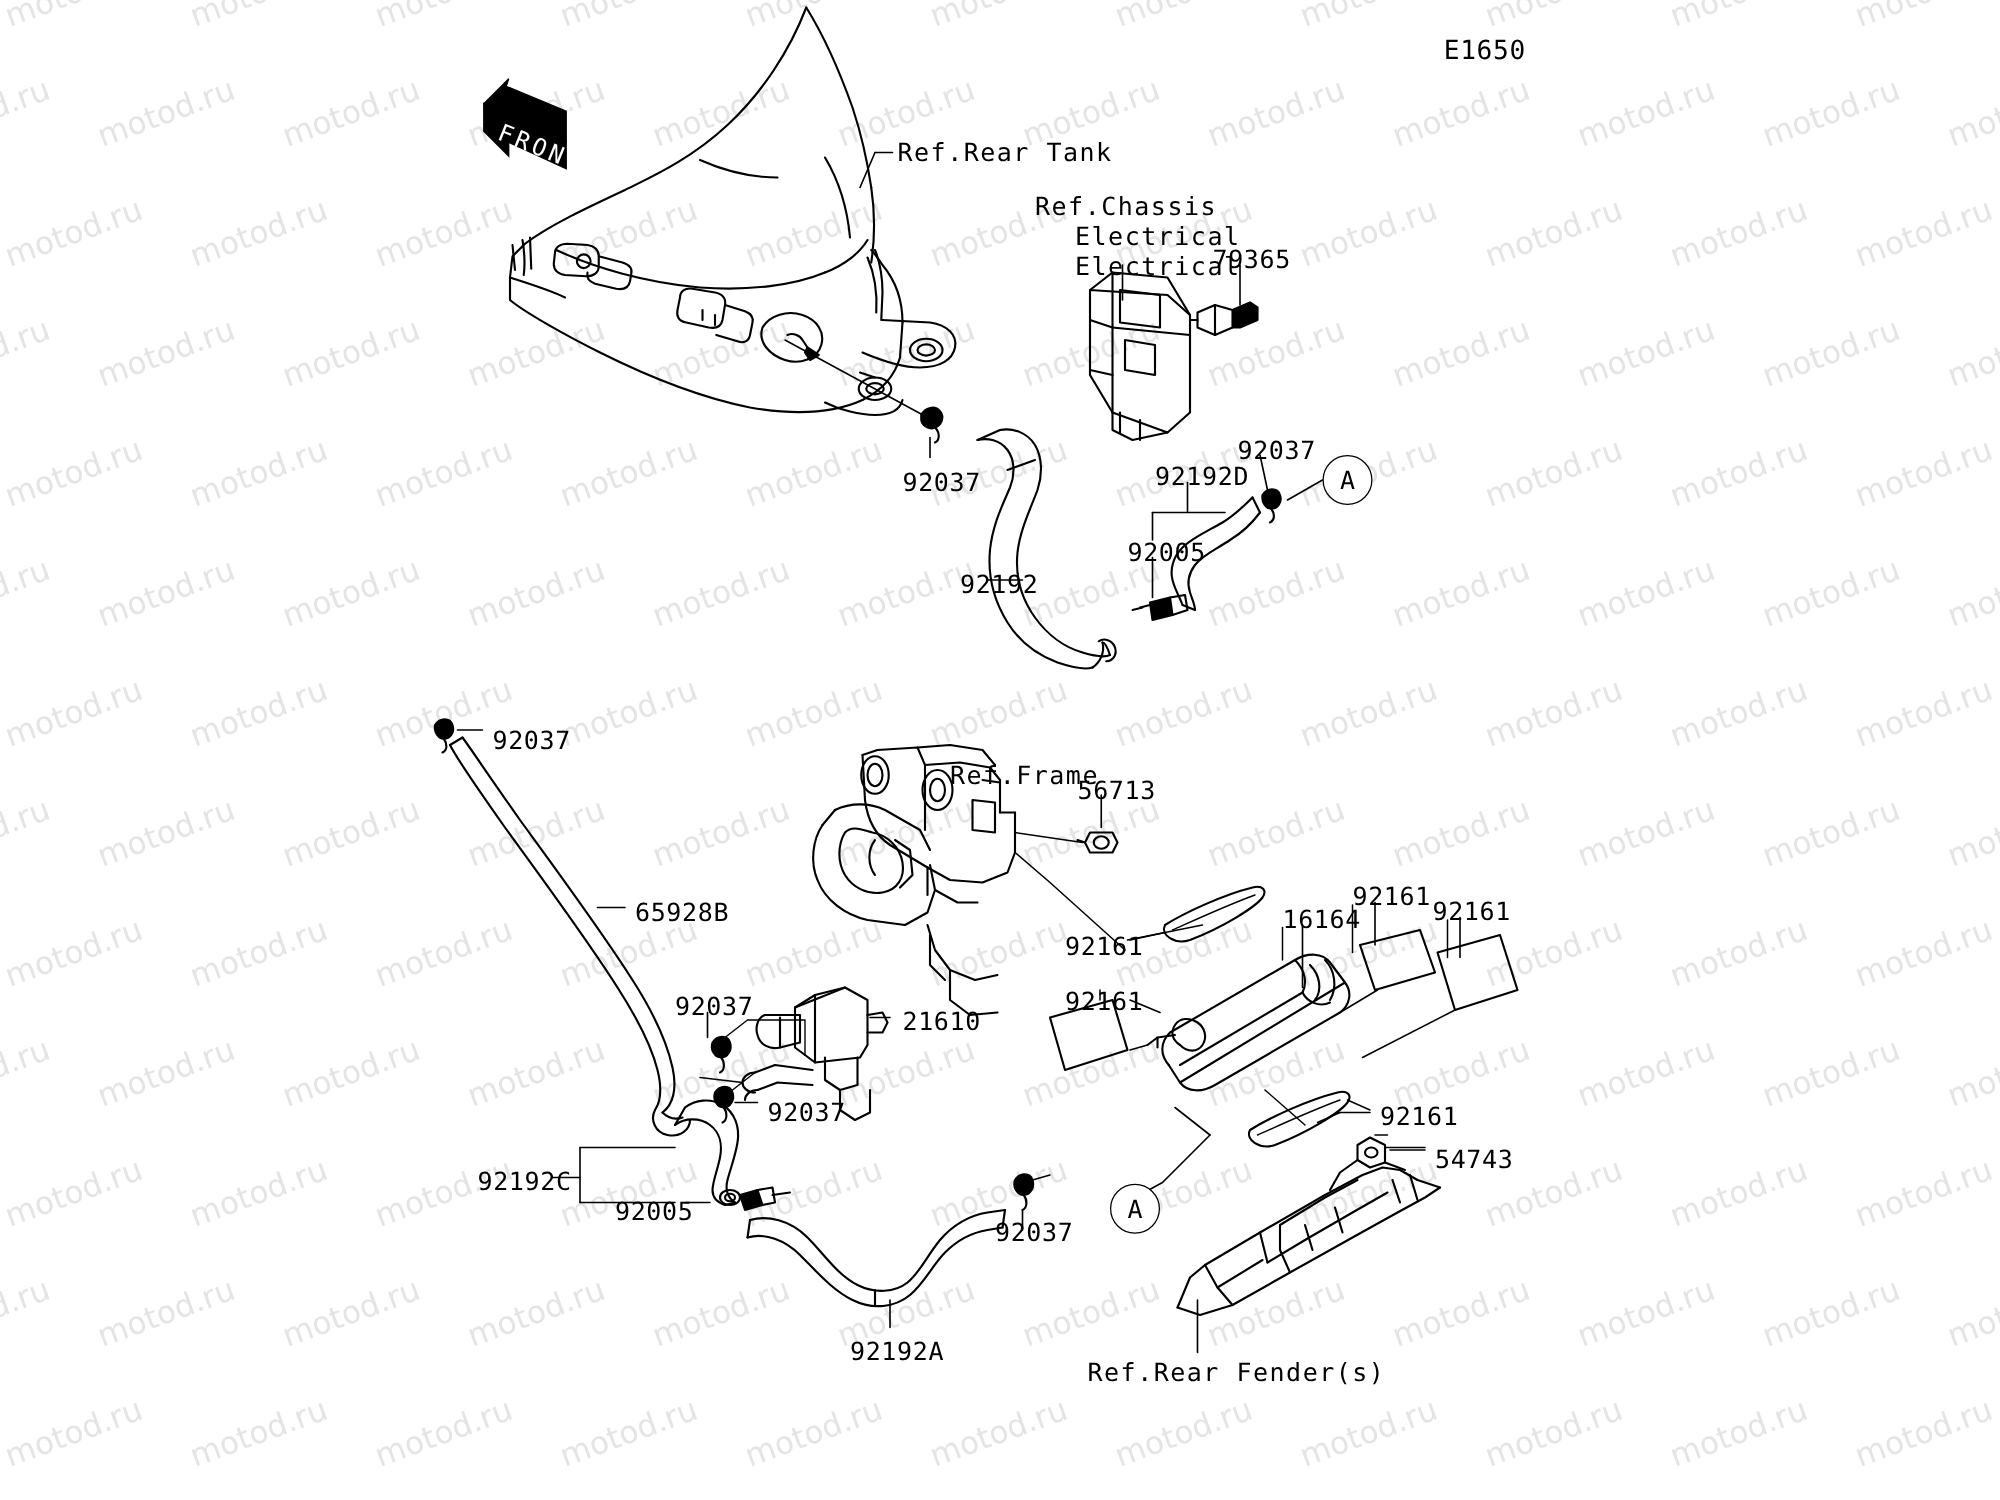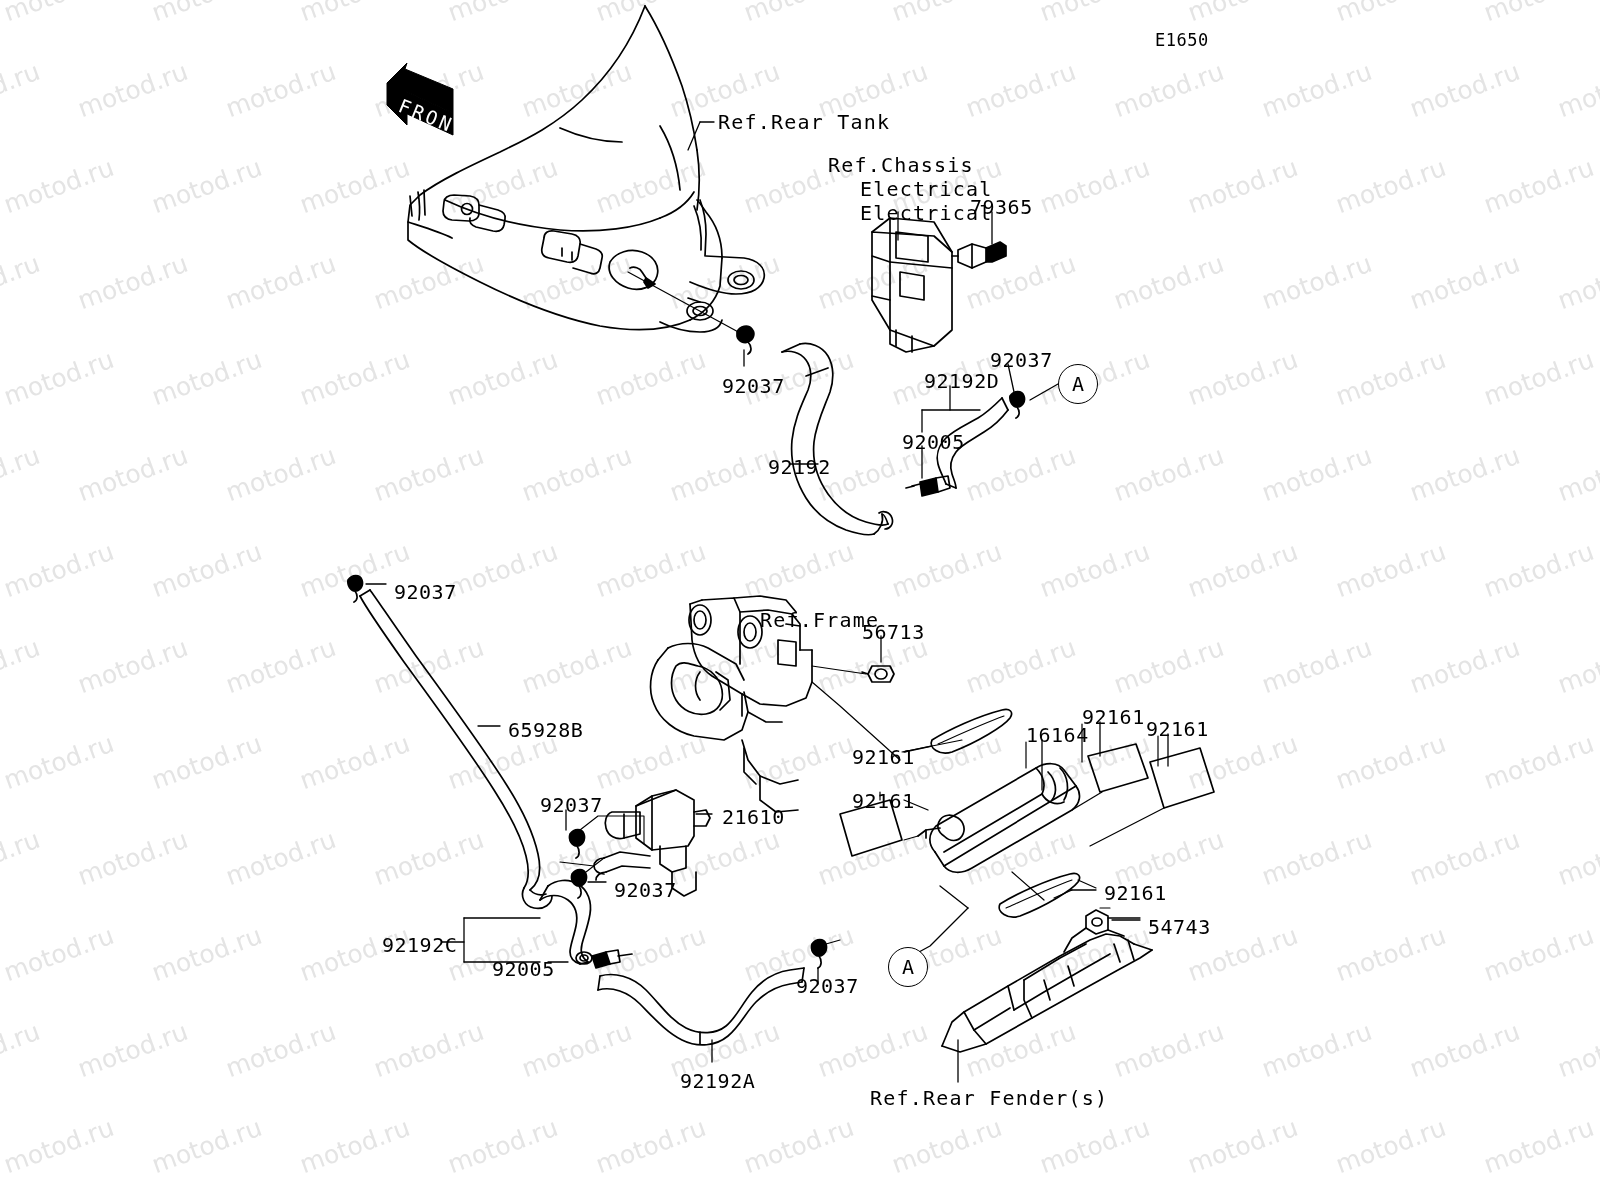--- a/index.html
+++ b/index.html
@@ -19,21 +19,21 @@
   
   #drawing-layer{position:absolute;left:0;top:0;width:1600px;height:1200px;z-index:2;}
   #drawing-layer svg{display:block;}
 
   
   #label-layer{position:absolute;left:0;top:0;width:1600px;height:1200px;z-index:3;}
   .lbl{position:absolute;color:#000;font-size:20px;white-space:pre;
        font-family:"DejaVu Sans Mono","Liberation Mono",monospace;
        letter-spacing:1.2px;line-height:25px;}
   .lbl.code{letter-spacing:0.5px;}
-  .lbl.sheet{font-size:17px;letter-spacing:0.5px;}
+  .lbl.sheet{font-size:21px;letter-spacing:0.5px;}
   .front-badge{position:absolute;}
   .circ{position:absolute;width:38px;height:38px;border:1.6px solid #000;
         border-radius:50%;background:#fff;
         display:flex;align-items:center;justify-content:center;
         font-size:20px;font-family:"DejaVu Sans Mono","Liberation Mono",monospace;}
 </style>
 </head>
 <body>
 
 <div id="diagram-root">

